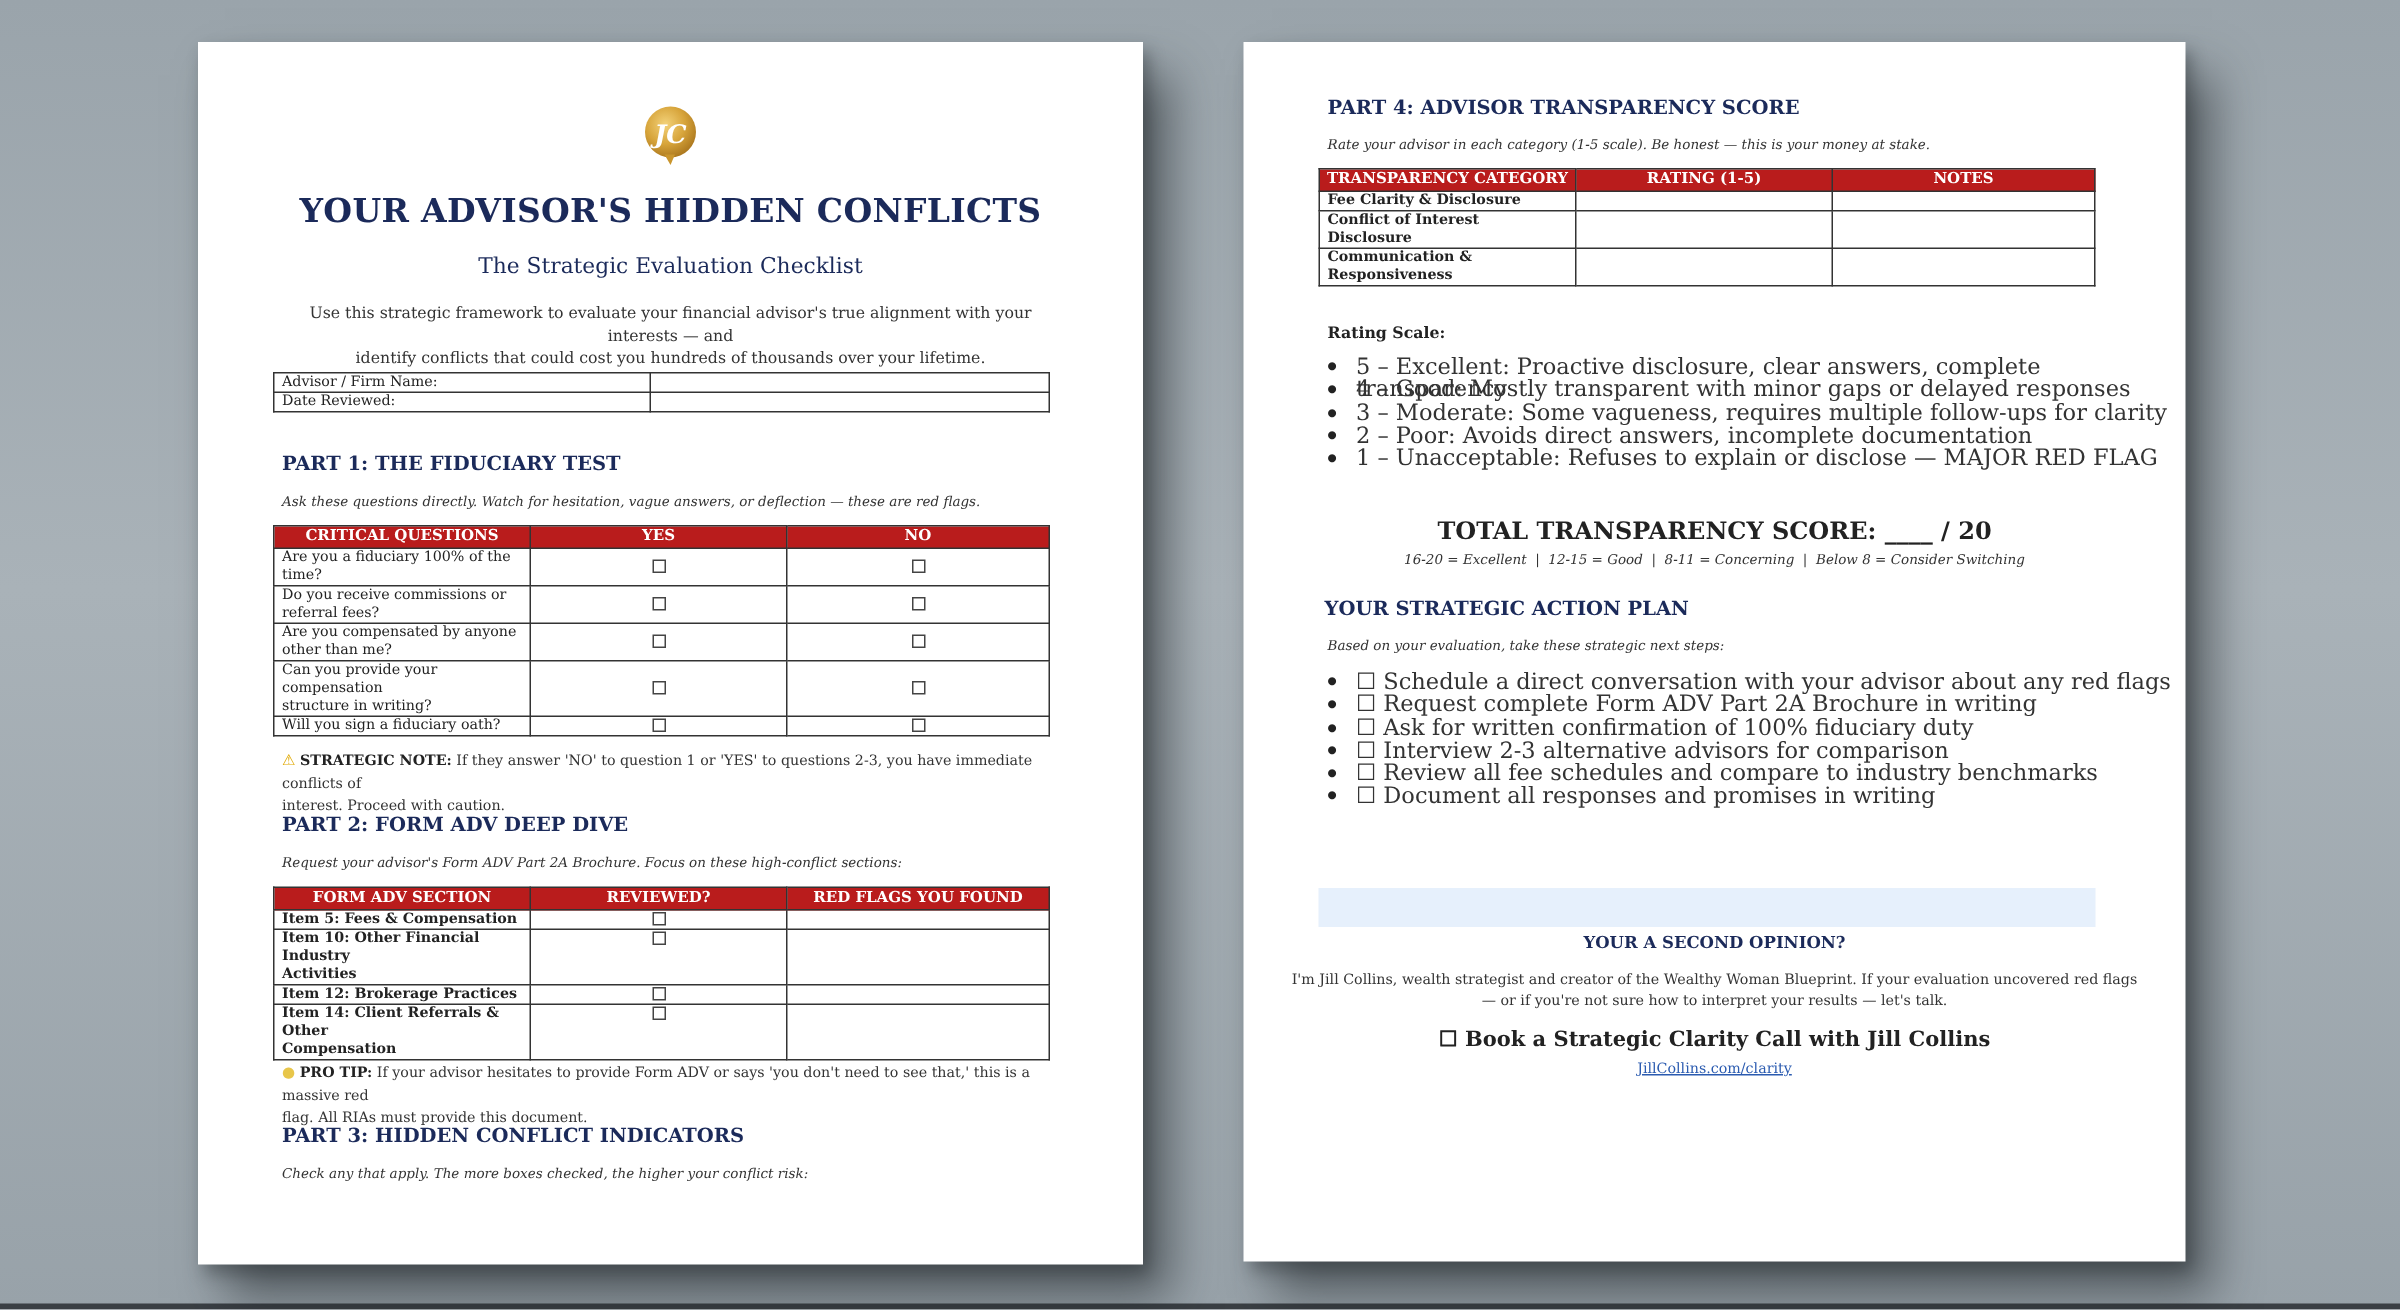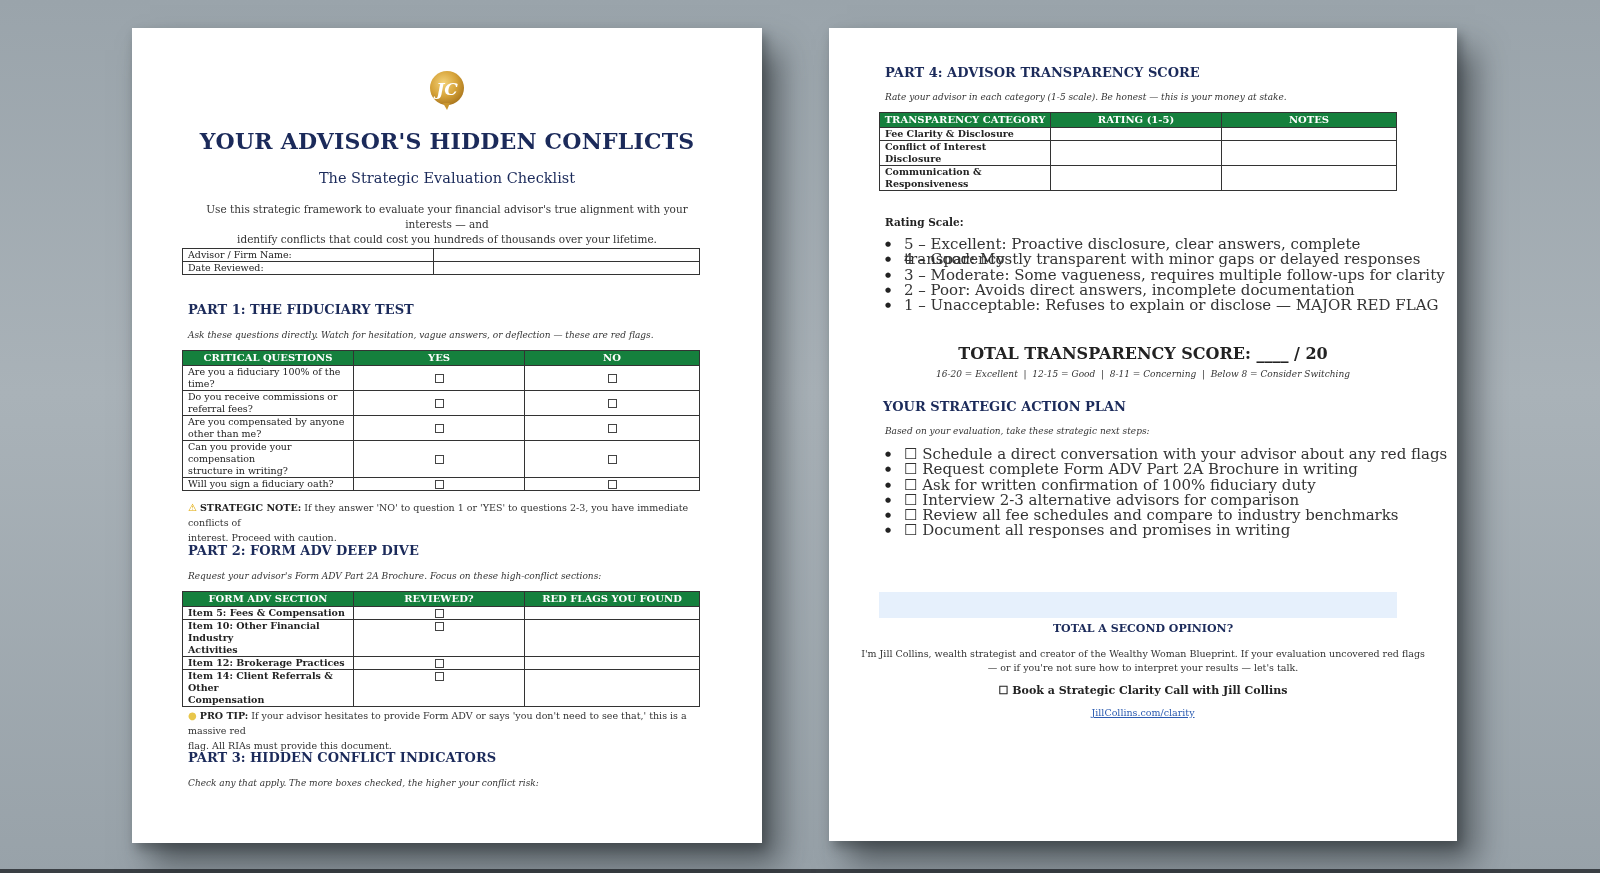--- a/index.html
+++ b/index.html
@@ -27,21 +27,21 @@
   .subtitle {
     position: absolute; left: 0; width: 100%; top: 142px; text-align: center;
     font-size: 14.5px; color: #1b2a5a;
   }
   .intro {
     position: absolute; left: 50px; width: 530px; top: 174px; text-align: center;
     font-size: 10.5px; line-height: 15px; color: #333;
   }
   table.doc { border-collapse: collapse; position: absolute; font-size: 9.5px; }
   table.doc td, table.doc th { border: 1.2px solid #333; padding: 0 5px; vertical-align: top; line-height: 12px; }
-  table.doc th { background: #15803d; color: #fff; font-weight: bold; text-align: center; font-size: 10px; padding: 1px 4px; }
+  table.doc th { background: #b91c1c; color: #fff; font-weight: bold; text-align: center; font-size: 10px; padding: 1px 4px; }
   table.doc td.c { text-align: center; vertical-align: middle; }
   .chk { display: inline-block; width: 7px; height: 7px; border: 1px solid #444; background: #fff; vertical-align: middle; }
   .h2 { position: absolute; font-size: 13px; font-weight: bold; color: #1b2a5a; }
   .ital { position: absolute; font-size: 9px; font-style: italic; color: #333; }
   .note { position: absolute; font-size: 9.5px; line-height: 15px; color: #333; }
   .note b { color: #222; }
   ul.bul { position: absolute; margin: 0; padding: 0; list-style: none; font-size: 15px; color: #333; }
   ul.bul li { position: relative; padding-left: 19px; height: 15.3px; line-height: 15.3px; }
   ul.bul li::before { content: "\25CF"; position: absolute; left: 0; top: 0; font-size: 7px; color: #222; }
   .center { position: absolute; left: 0; width: 100%; text-align: center; }
@@ -221,22 +221,22 @@
     <li>☐ Schedule a direct conversation with your advisor about any red flags</li>
     <li>☐ Request complete Form ADV Part 2A Brochure in writing</li>
     <li>☐ Ask for written confirmation of 100% fiduciary duty</li>
     <li>☐ Interview 2-3 alternative advisors for comparison</li>
     <li>☐ Review all fee schedules and compare to industry benchmarks</li>
     <li>☐ Document all responses and promises in writing</li>
   </ul>
 
   <div class="blue-band"></div>
 
-  <div class="center navy" style="top:594px; font-size:11px; font-weight:bold;">TOTAL A SECOND OPINION?</div>
+  <div class="center navy" style="top:594px; font-size:11px; font-weight:bold;">YOUR A SECOND OPINION?</div>
   <div class="center" style="top:619px; font-size:9.5px; line-height:14px; color:#333;">
     <div>I'm Jill Collins, wealth strategist and creator of the Wealthy Woman Blueprint. If your evaluation uncovered red flags</div>
     <div>— or if you're not sure how to interpret your results — let's talk.</div>
   </div>
-  <div class="center" style="top:656px; font-size:11px; font-weight:bold; color:#222;">☐ Book a Strategic Clarity Call with Jill Collins</div>
+  <div class="center" style="top:656px; font-size:14px; font-weight:bold; color:#222;">☐ Book a Strategic Clarity Call with Jill Collins</div>
   <div class="center" style="top:679px; font-size:9.5px;">
     <span class="link">JillCollins.com/clarity</span>
   </div>
 </div>
 
 </body></html>

